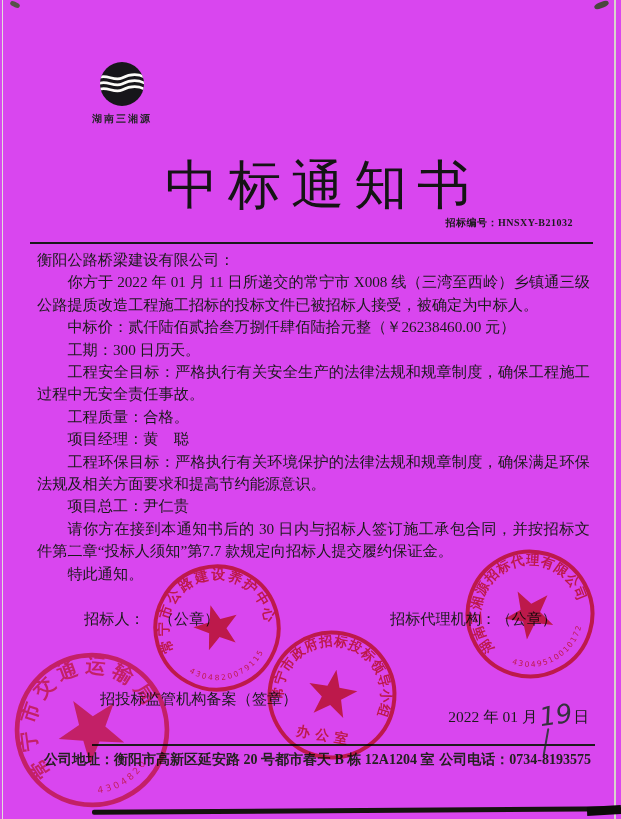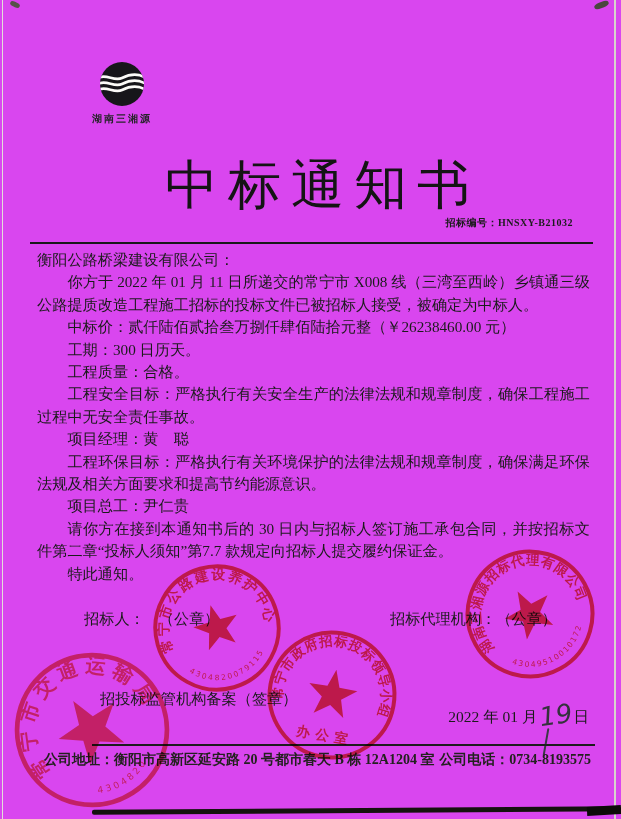--- a/index.html
+++ b/index.html
@@ -73,22 +73,22 @@
 
   <h1 class="title">中标通知书</h1>
   <div class="bid-no">招标编号：HNSXY-B21032</div>
   <div class="rule"></div>
 
   <div class="content">
     <p class="no-indent">衡阳公路桥梁建设有限公司：</p>
     <p>你方于 2022 年 01 月 11 日所递交的常宁市 X008 线（三湾至西岭）乡镇通三级公路提质改造工程施工招标的投标文件已被招标人接受，被确定为中标人。</p>
     <p>中标价：贰仟陆佰贰拾叁万捌仟肆佰陆拾元整（￥26238460.00 元）</p>
     <p>工期：300 日历天。</p>
+    <p>工程安全目标：严格执行有关安全生产的法律法规和规章制度，确保工程施工过程中无安全责任事故。</p>
     <p>工程质量：合格。</p>
-    <p>工程安全目标：严格执行有关安全生产的法律法规和规章制度，确保工程施工过程中无安全责任事故。</p>
     <p>项目经理：黄　聪</p>
     <p>工程环保目标：严格执行有关环境保护的法律法规和规章制度，确保满足环保法规及相关方面要求和提高节约能源意识。</p>
     <p>项目总工：尹仁贵</p>
     <p>请你方在接到本通知书后的 30 日内与招标人签订施工承包合同，并按招标文件第二章“投标人须知”第7.7 款规定向招标人提交履约保证金。</p>
     <p>特此通知。</p>
   </div>
 
   <div class="sig-row">
     <span>
       <span>招标人：</span><span class="seal-hint">（公章）</span>

